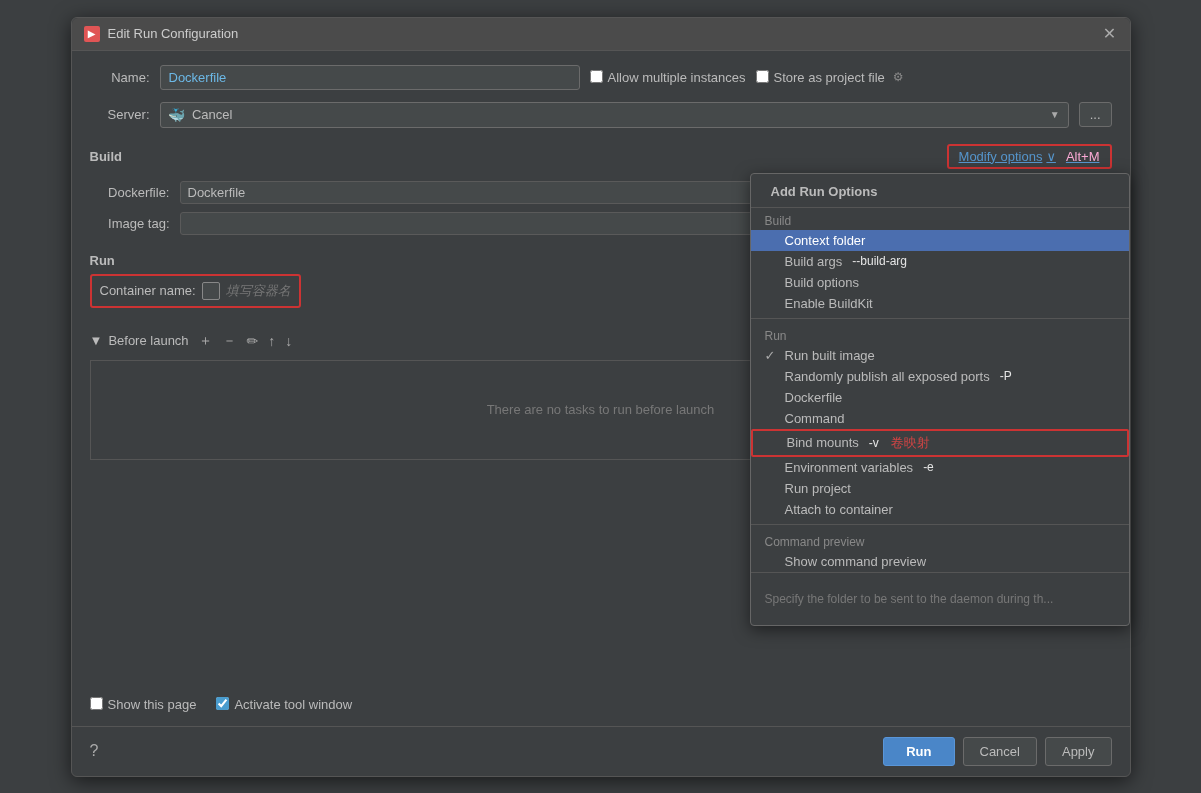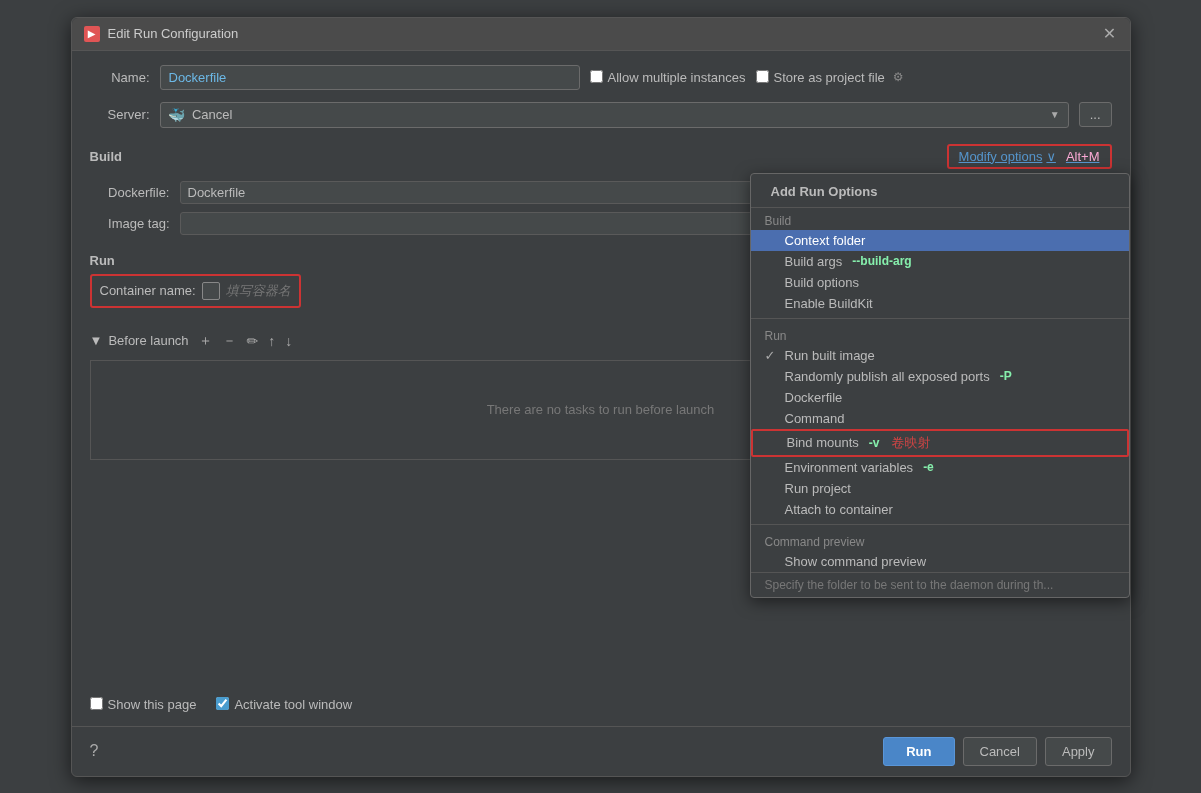--- a/index.html
+++ b/index.html
@@ -342,37 +342,36 @@
     .dropdown-item.highlighted {
       border: 2px solid #cc3333;
       border-radius: 2px;
     }
     .dropdown-item .check {
       width: 14px;
       color: #aaaaaa;
       font-size: 13px;
     }
     .dropdown-item .item-shortcut {
-      color: #86efac;
+      color: #e5e5e5;
       font-size: 12px;
       margin-left: 4px;
-      font-weight: bold;
     }
     .dropdown-item .item-tag {
       color: #cc4444;
       font-size: 13px;
       margin-left: 6px;
     }
     .dropdown-divider {
       height: 1px;
       background: #555555;
       margin: 4px 0;
     }
     .dropdown-footer {
-      padding: 5px 14px;
+      padding: 19px 14px;
       color: #777777;
       font-size: 12px;
       border-top: 1px solid #555;
     }
     .server-row-full {
       display: flex;
       align-items: center;
       gap: 10px;
     }
     .server-combo {

